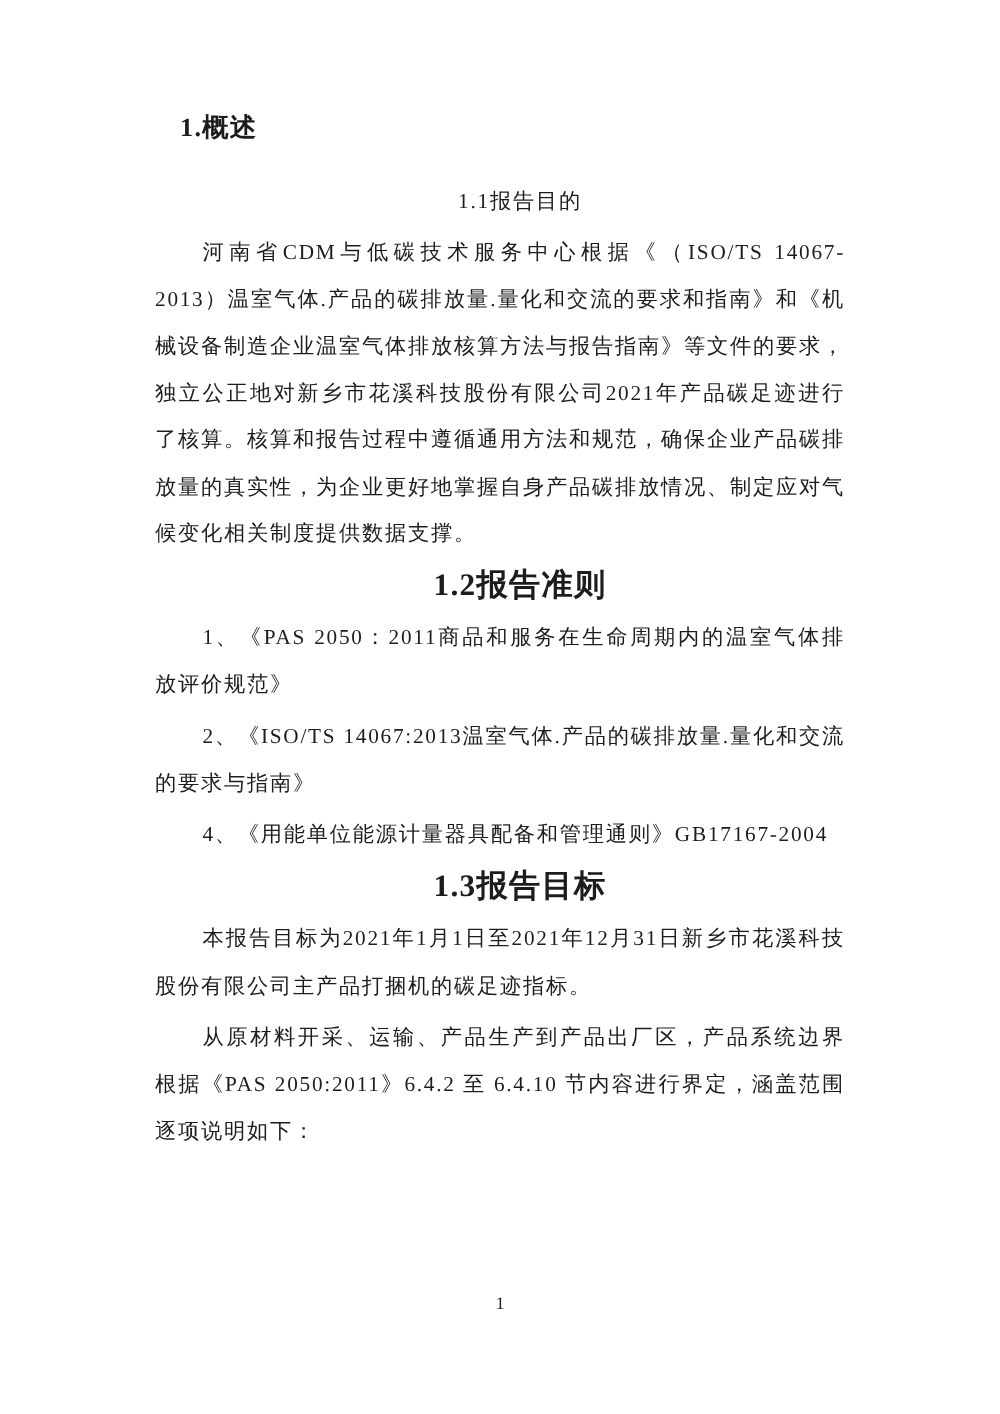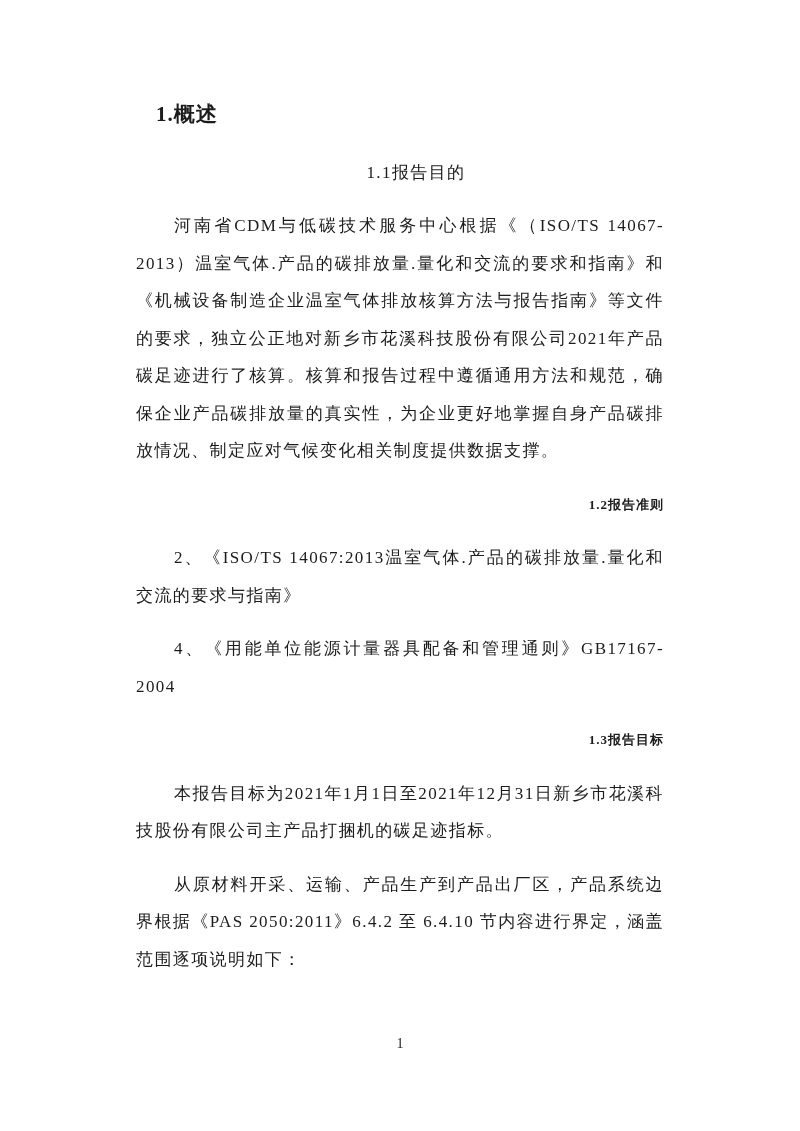--- a/index.html
+++ b/index.html
@@ -21,39 +21,39 @@
     height: 1131px;
     background: #ffffff;
   }
   .content {
     position: absolute;
     left: 120px;
     top: 80px;
     width: 560px;
   }
   .block {
-    margin: 16px;
+    margin: 4px;
     font-size: 17px;
     line-height: 37.5px;
     letter-spacing: 1.4px;
   }
   .chapter-heading {
     font-size: 21px;
     font-weight: bold;
     padding-left: 20px;
     letter-spacing: 1px;
     margin-bottom: 20px;
     text-align: left;
   }
   .section-heading {
-    font-size: 13px;
+    font-size: 25px;
     font-weight: bold;
     padding-left: 32px;
     letter-spacing: 1px;
-    text-align: right;
+    text-align: center;
   }
   .section-heading-plain {
     padding-left: 32px;
     text-align: center;
   }
   .paragraph {
     text-align: justify;
     text-justify: inter-character;
     text-indent: 38px;
   }
@@ -73,20 +73,21 @@
 </head>
 <body>
 
 <div class="page">
   <div class="content" id="document-body">
 
   <div class="block chapter-heading">1.概述</div>
       <div class="block section-heading-plain">1.1报告目的</div>
       <div class="block paragraph">河南省CDM与低碳技术服务中心根据《（ISO/TS 14067-2013）温室气体.产品的碳排放量.量化和交流的要求和指南》和《机械设备制造企业温室气体排放核算方法与报告指南》等文件的要求，独立公正地对新乡市花溪科技股份有限公司2021年产品碳足迹进行了核算。核算和报告过程中遵循通用方法和规范，确保企业产品碳排放量的真实性，为企业更好地掌握自身产品碳排放情况、制定应对气候变化相关制度提供数据支撑。</div>
       <div class="block section-heading">1.2报告准则</div>
+      <div class="block paragraph">1、《PAS 2050：2011商品和服务在生命周期内的温室气体排放评价规范》</div>
       <div class="block paragraph">2、《ISO/TS 14067:2013温室气体.产品的碳排放量.量化和交流的要求与指南》</div>
       <div class="block paragraph">4、《用能单位能源计量器具配备和管理通则》GB17167-2004</div>
       <div class="block section-heading">1.3报告目标</div>
       <div class="block paragraph">本报告目标为2021年1月1日至2021年12月31日新乡市花溪科技股份有限公司主产品打捆机的碳足迹指标。</div>
       <div class="block paragraph">从原材料开采、运输、产品生产到产品出厂区，产品系统边界根据《PAS 2050:2011》6.4.2 至 6.4.10 节内容进行界定，涵盖范围逐项说明如下：</div>
     </div>
   <div class="page-number">1</div>
 </div>
 
 </body></html>

